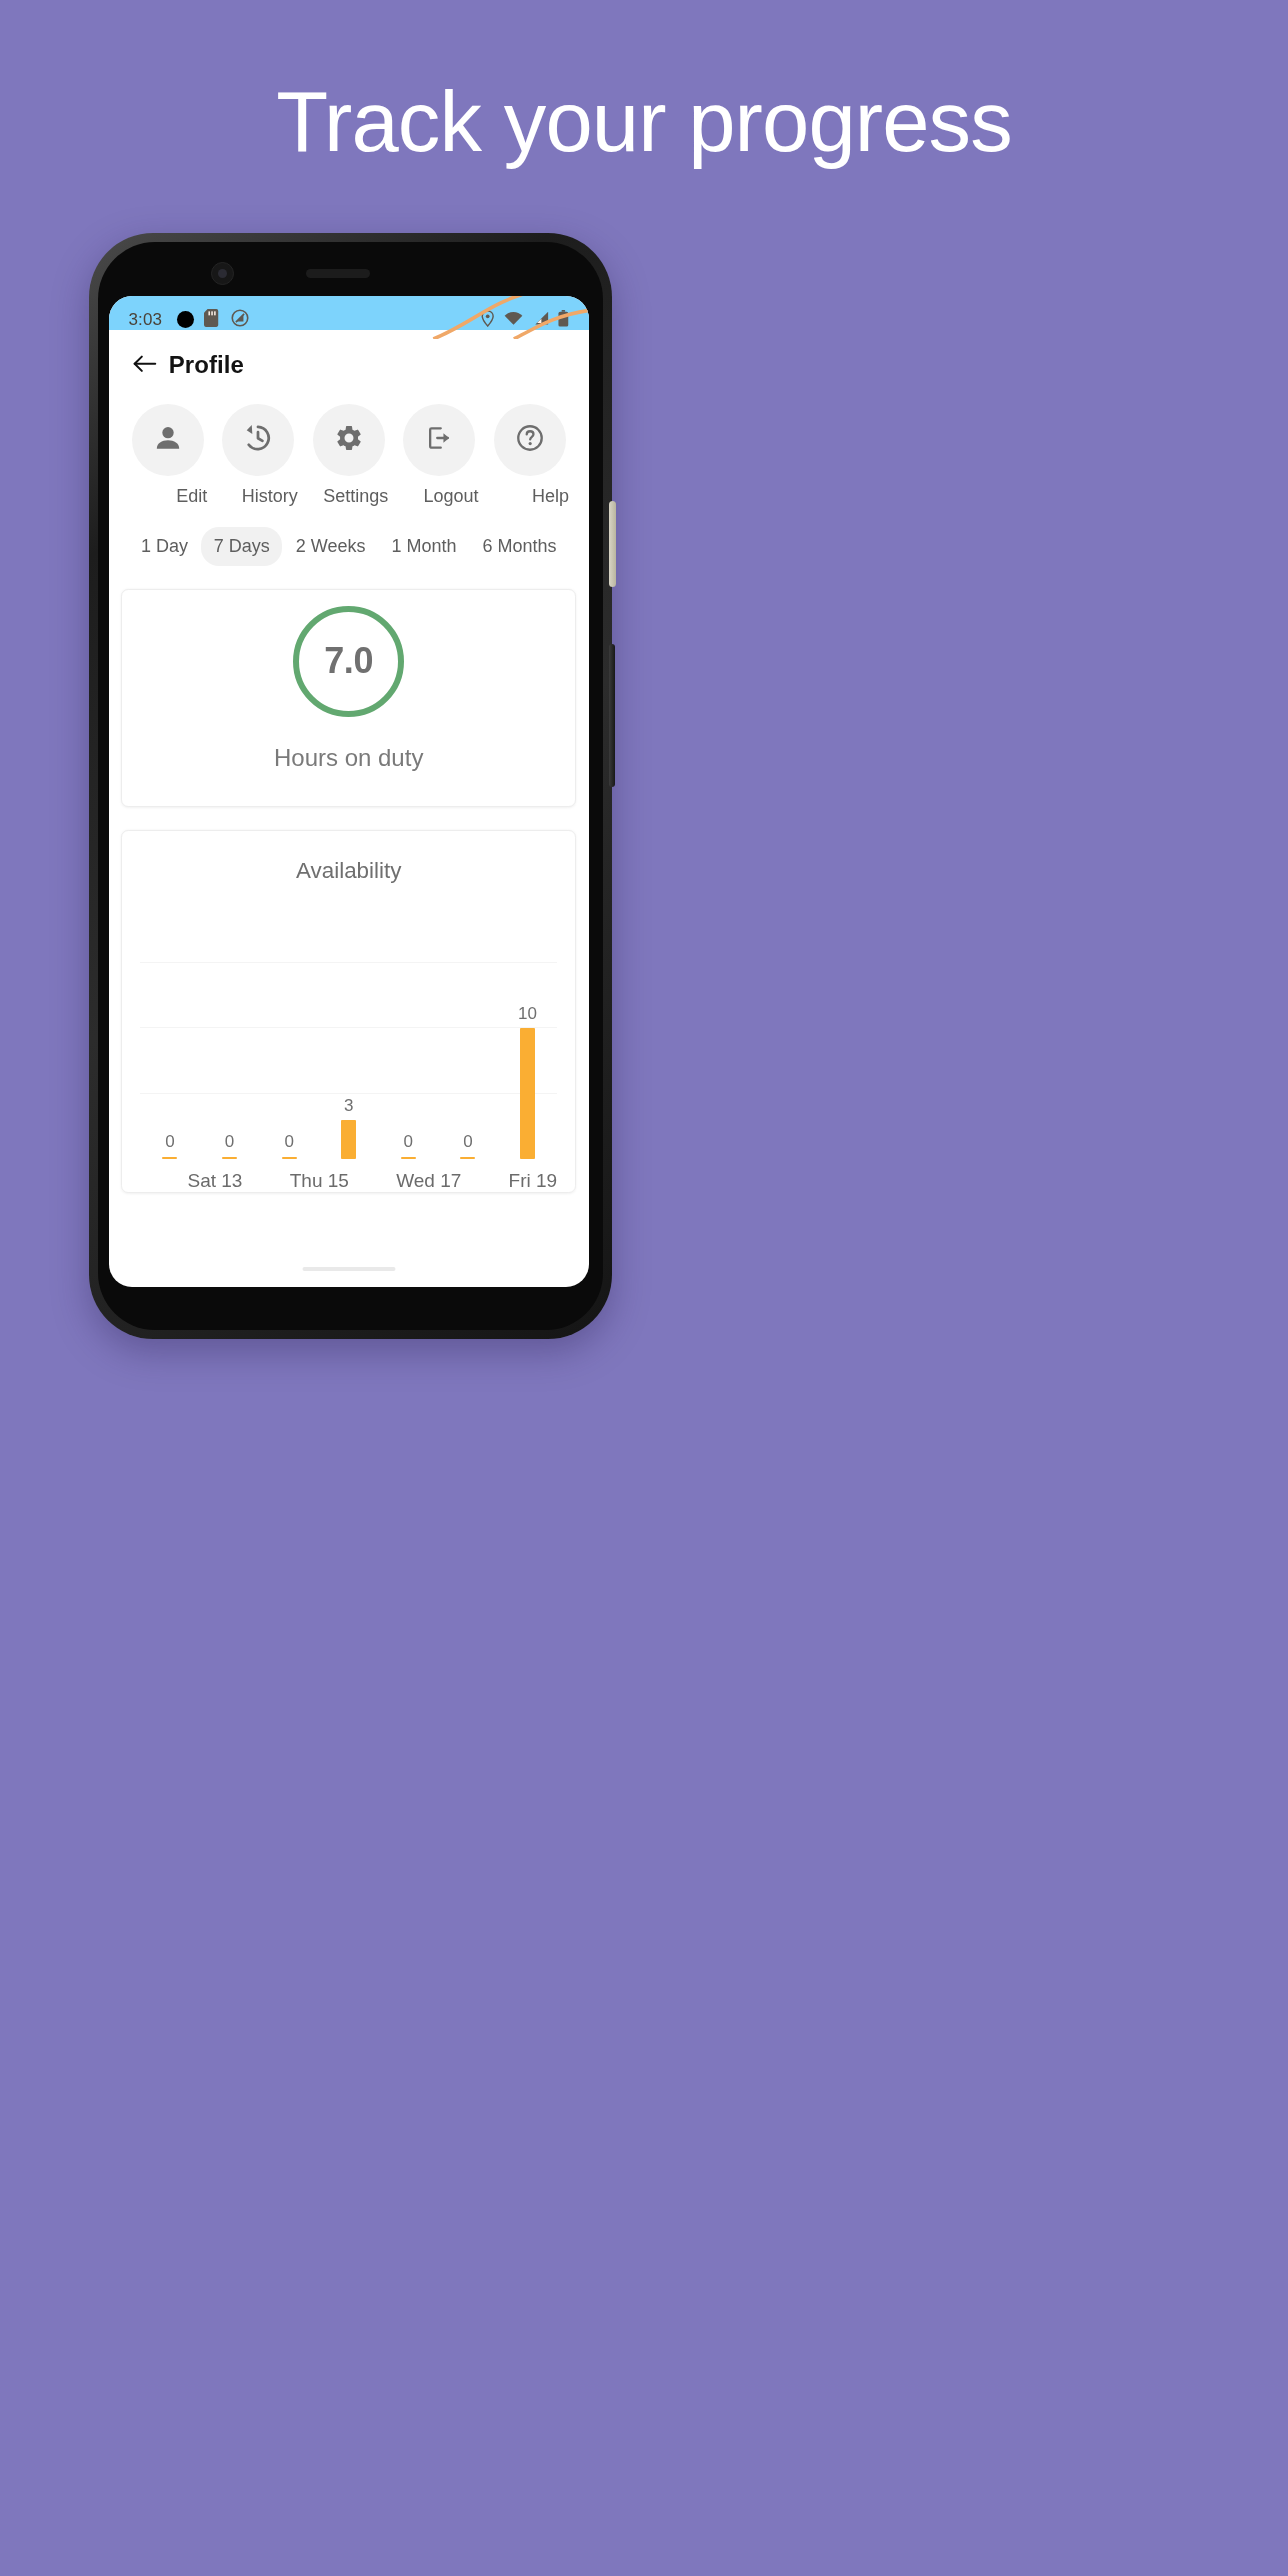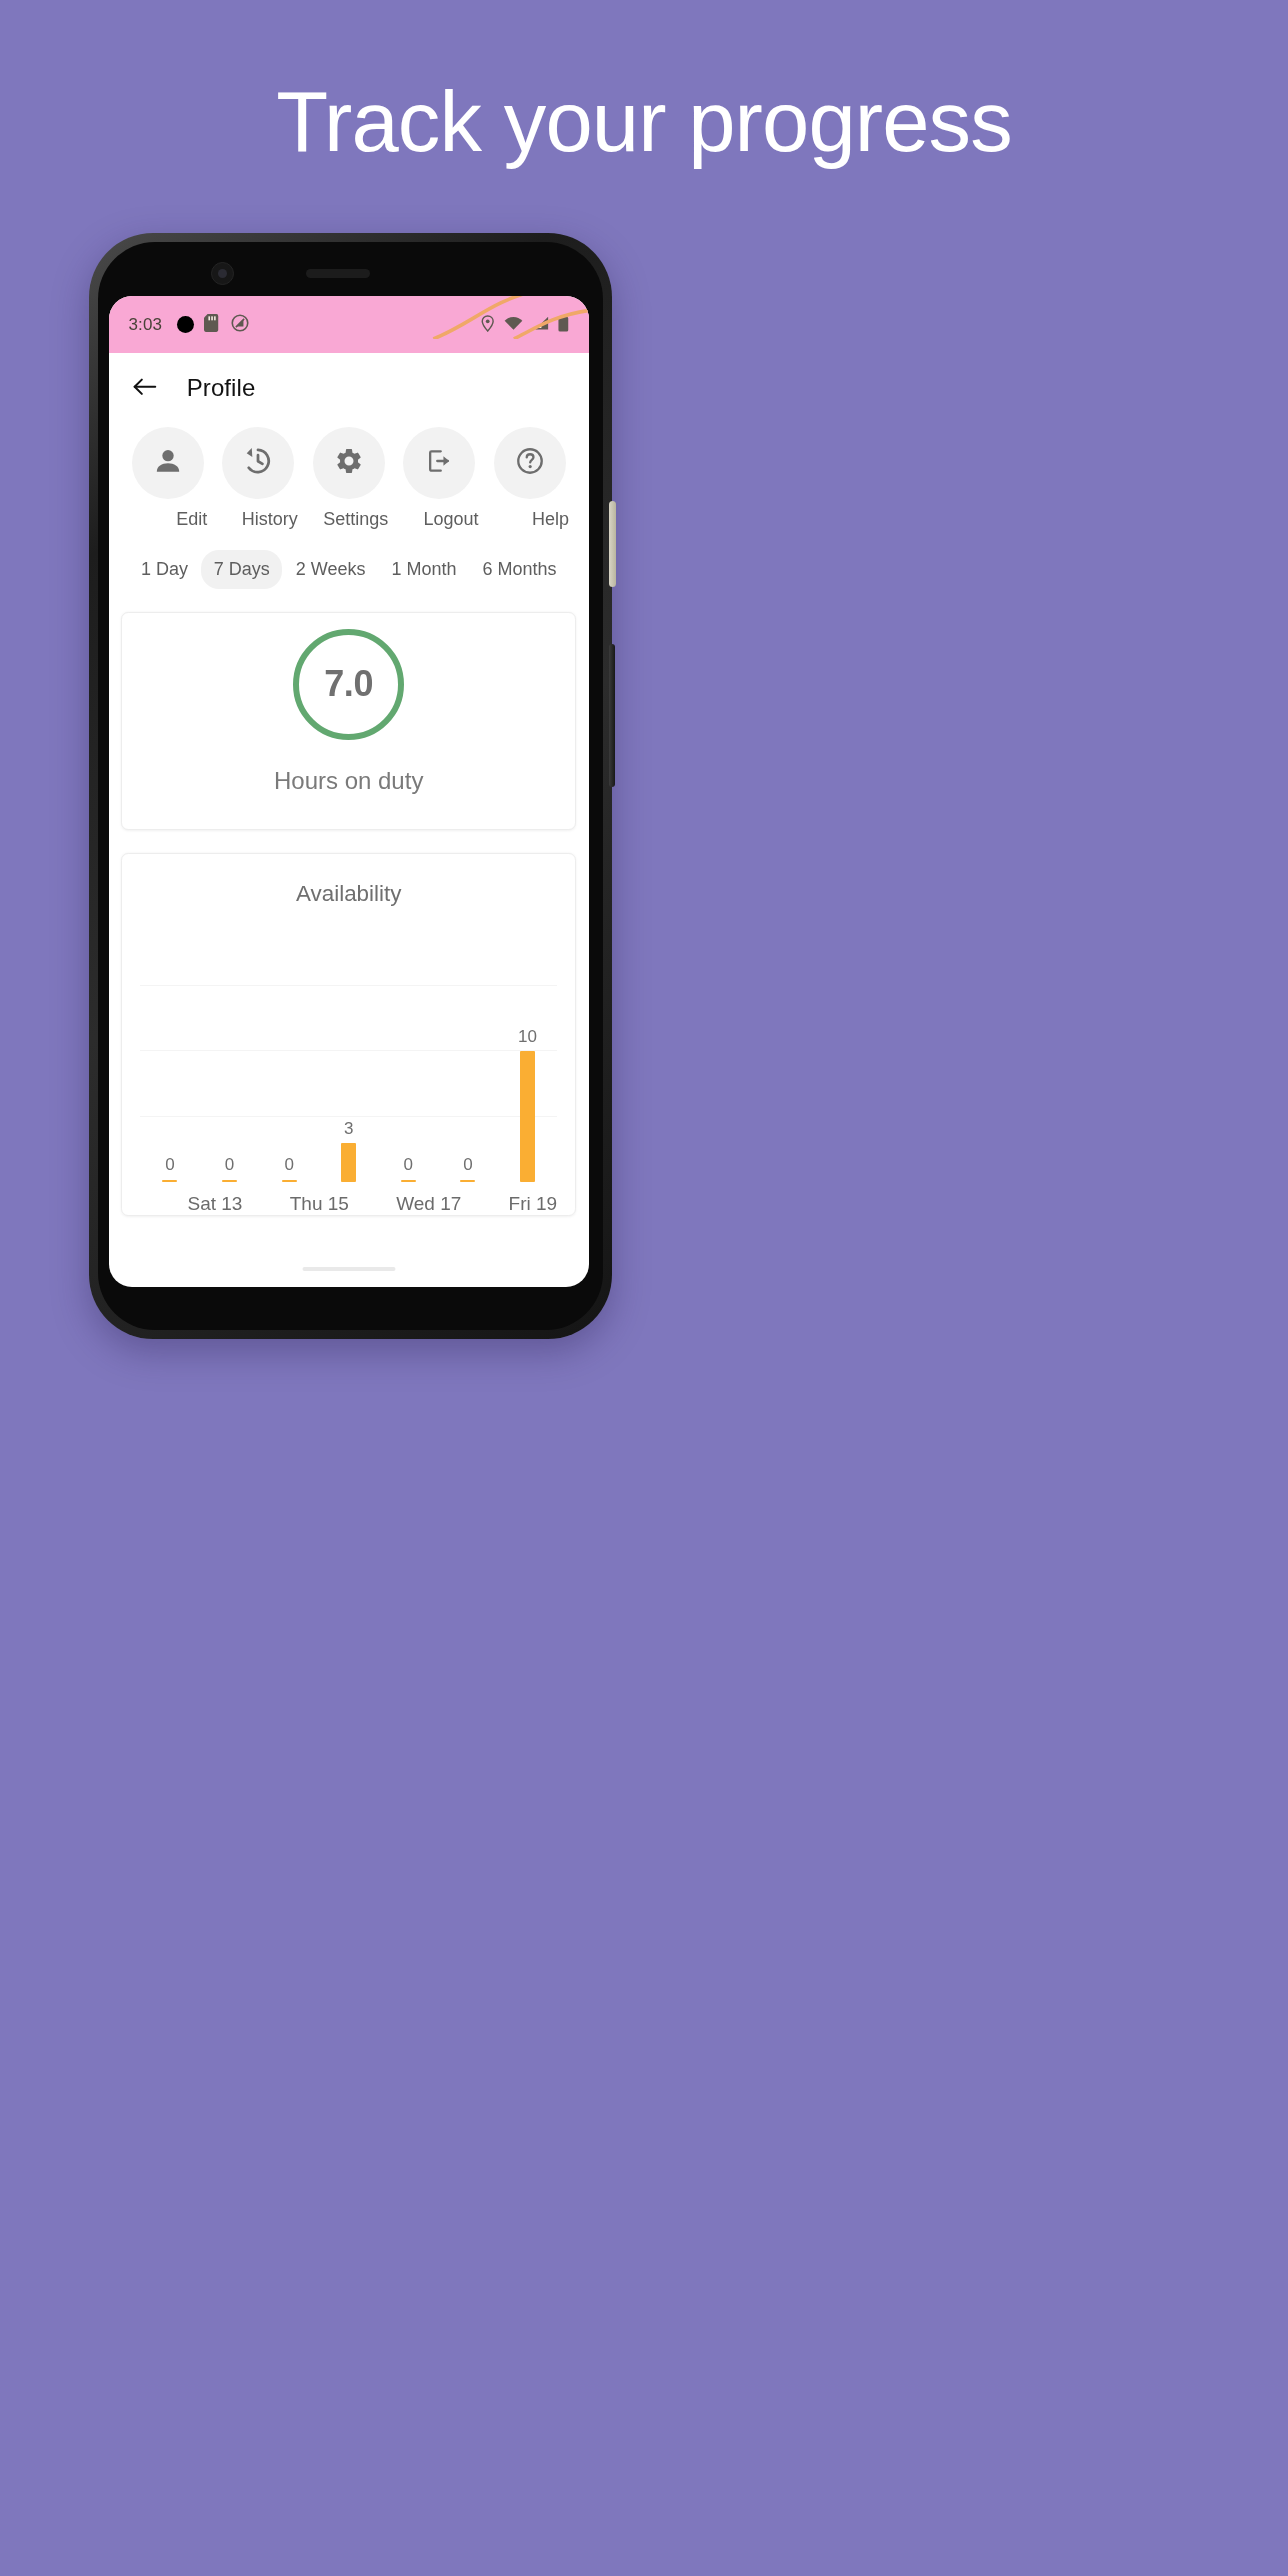--- a/index.html
+++ b/index.html
@@ -75,23 +75,23 @@
     position:absolute;
     left:10.7px; top:54px;
     width:480px; height:991px;
     border-radius:23px;
     background:#ffffff;
     overflow:hidden;
   }
 
   
   .statusbar {
-    height:57px;
-    background:#f9a8d4;
-    display:flex; align-items:center;
+    height:34px;
+    background:#7dd3fc;
+    display:flex; align-items:flex-end;
     padding:0 19.7px;
     position:relative;
   }
   .sb-map-line {
     position:absolute; right:0; top:0; width:161px; height:43px;
     overflow:hidden; pointer-events:none;
   }
   .sb-time {
     font-size:17px; color:#4a4238; letter-spacing:0.2px;
   }
@@ -100,22 +100,22 @@
   .sb-right { margin-left:auto; display:flex; align-items:center; gap:9.8px; }
 
   
   .appbar {
     height:70px;
     display:flex; align-items:center;
     padding:0 23px;
     background:#fff;
   }
   .appbar-title {
-    font-size:24px; font-weight:normal; color:#131313;
-    margin-left:30px; letter-spacing:0.1px;
+    font-size:24px; font-weight:bold; color:#131313;
+    margin-left:12px; letter-spacing:0.1px;
   }
 
   
   .actions {
     display:flex; justify-content:space-between;
     padding:3.6px 19.7px 0 19.7px;
   }
   .action { width:79px; text-align:right; }
   .action-circle {
     width:72px; height:72px; border-radius:50%;

